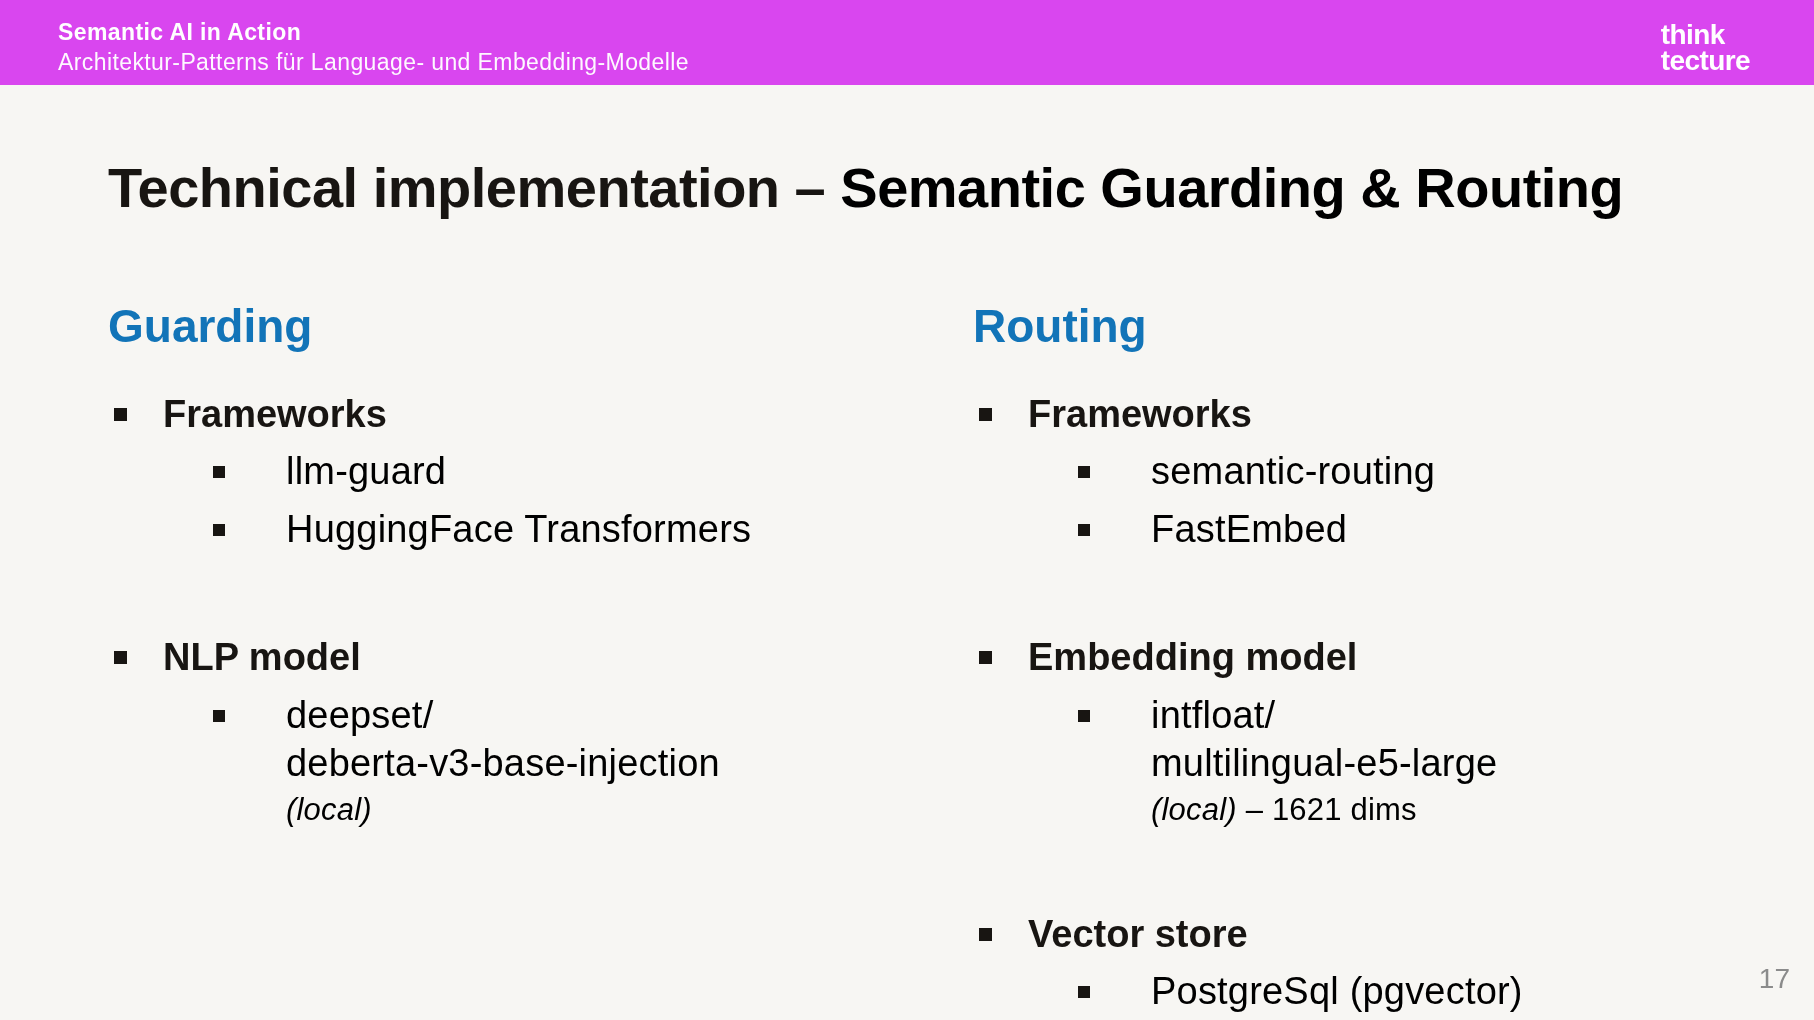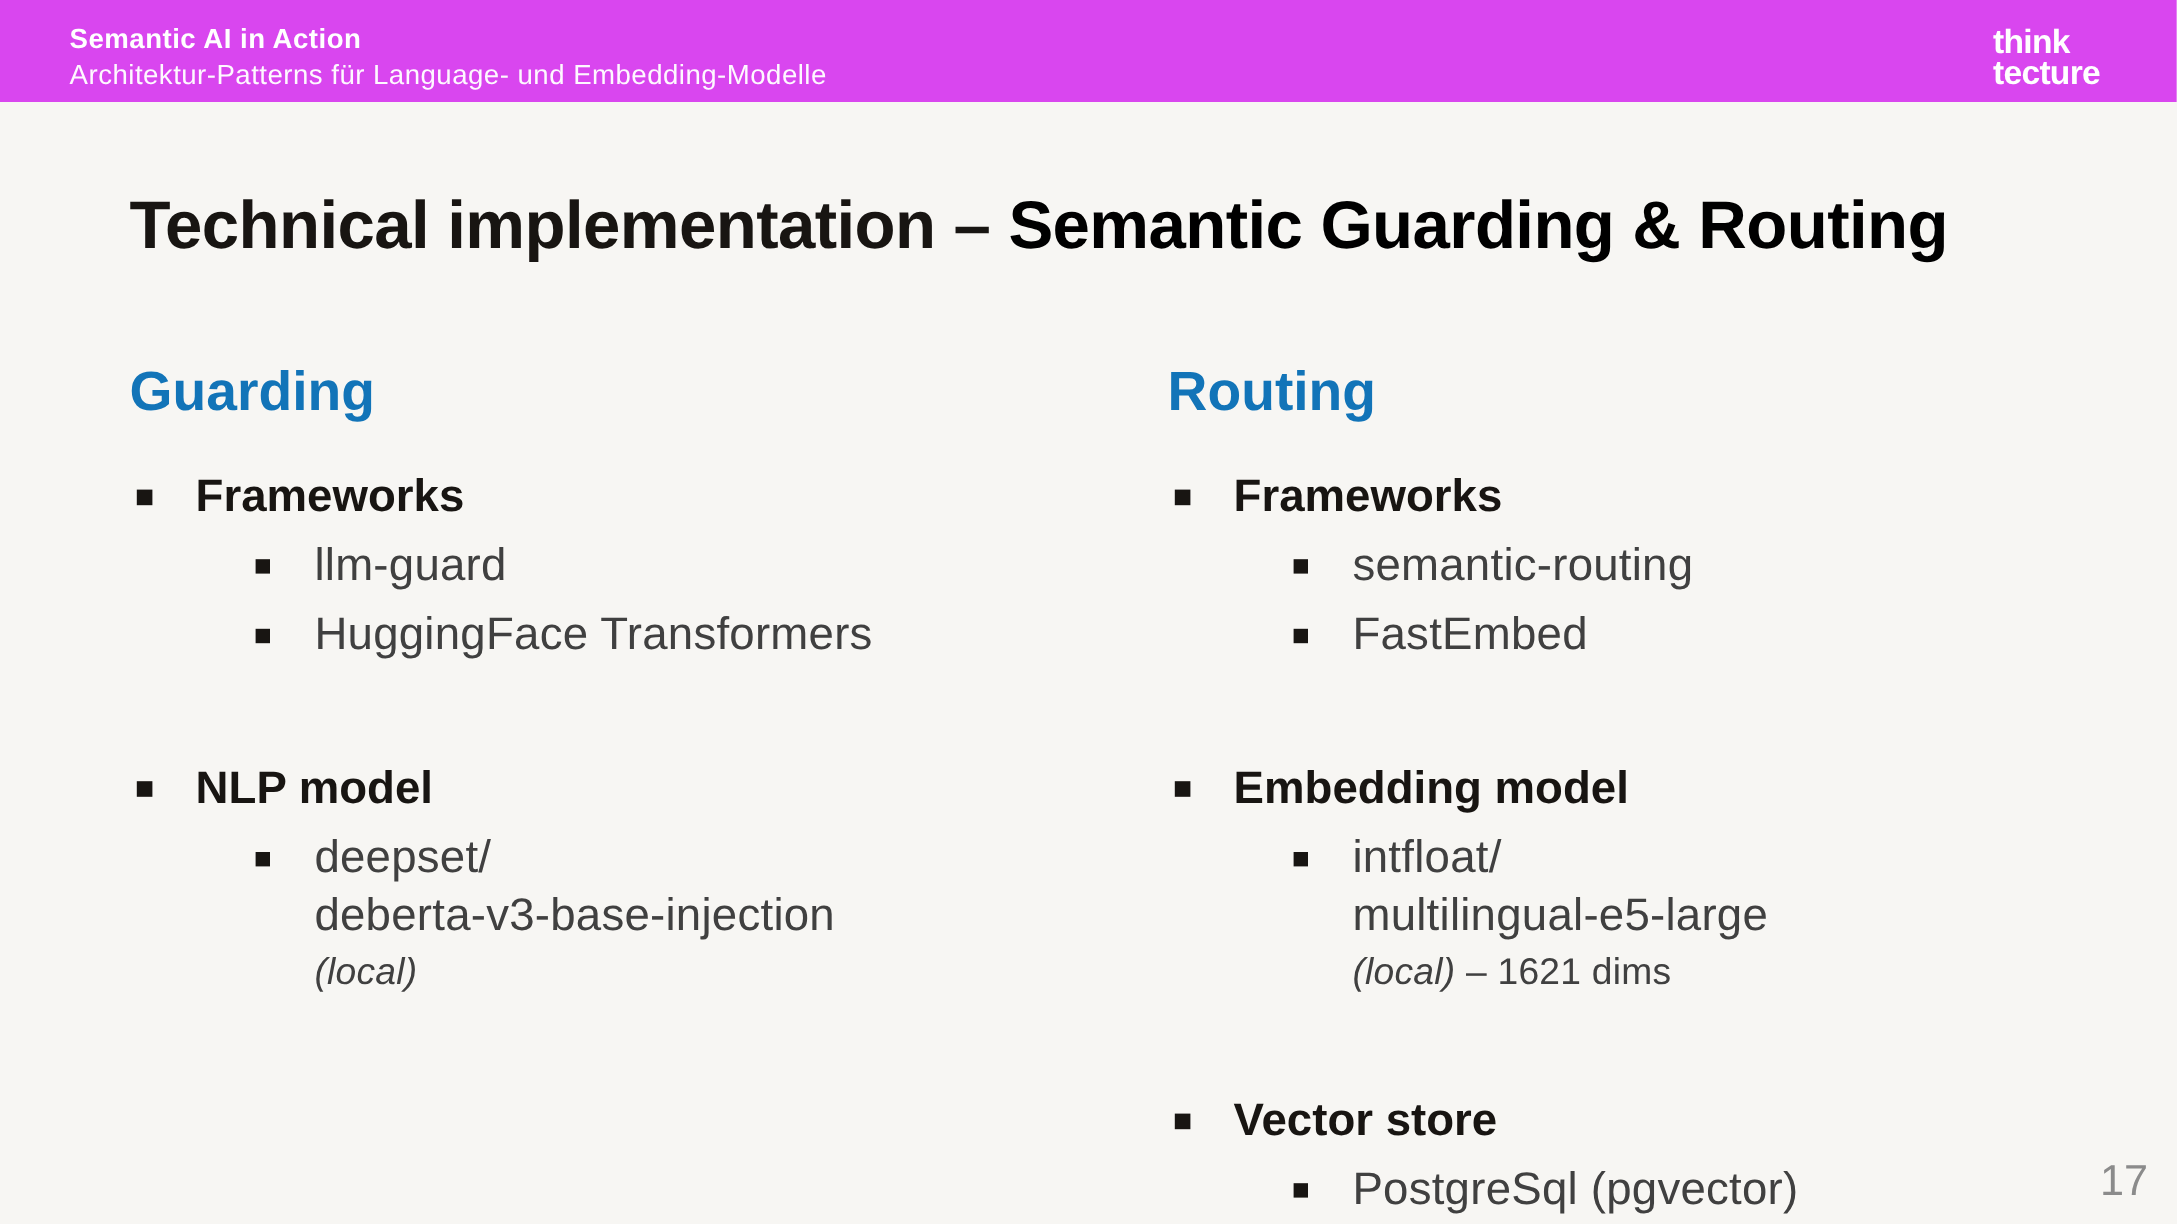--- a/index.html
+++ b/index.html
@@ -50,33 +50,33 @@
 
   .group + .group{margin-top:80px;}
 
   .l1{
     display:flex;align-items:flex-start;
     font-size:38px;font-weight:700;line-height:1.25;color:#181512;
   }
   .l2{
     display:flex;align-items:flex-start;
     margin-top:10px;padding-left:105px;
-    font-size:38px;font-weight:400;line-height:1.26;color:#404040;
+    font-size:38px;font-weight:400;line-height:1.26;color:#000000;gap:24px;
   }
   .sq{flex:none;background:#181512;}
   .sq1{width:13px;height:13px;margin:17px 36px 0 6px;}
   .sq2{width:12px;height:12px;margin:18px 37px 0 0;}
   .l2-text{letter-spacing:0.2px;}
   .note{font-size:31px;line-height:1.3;margin-top:3px;letter-spacing:0.2px;}
   .note em{font-style:italic;}
 
   
   .page-number{
     position:absolute;right:24px;top:963px;
-    font-size:36px;color:#8b8b8b;
+    font-size:28px;color:#8b8b8b;
   }
 </style>
 </head>
 <body>
 
 <div class="slide">
 
   <header class="topbar">
     <div class="topbar-title">Semantic AI in Action</div>
     <div class="topbar-subtitle">Architektur-Patterns für Language- und Embedding-Modelle</div>

